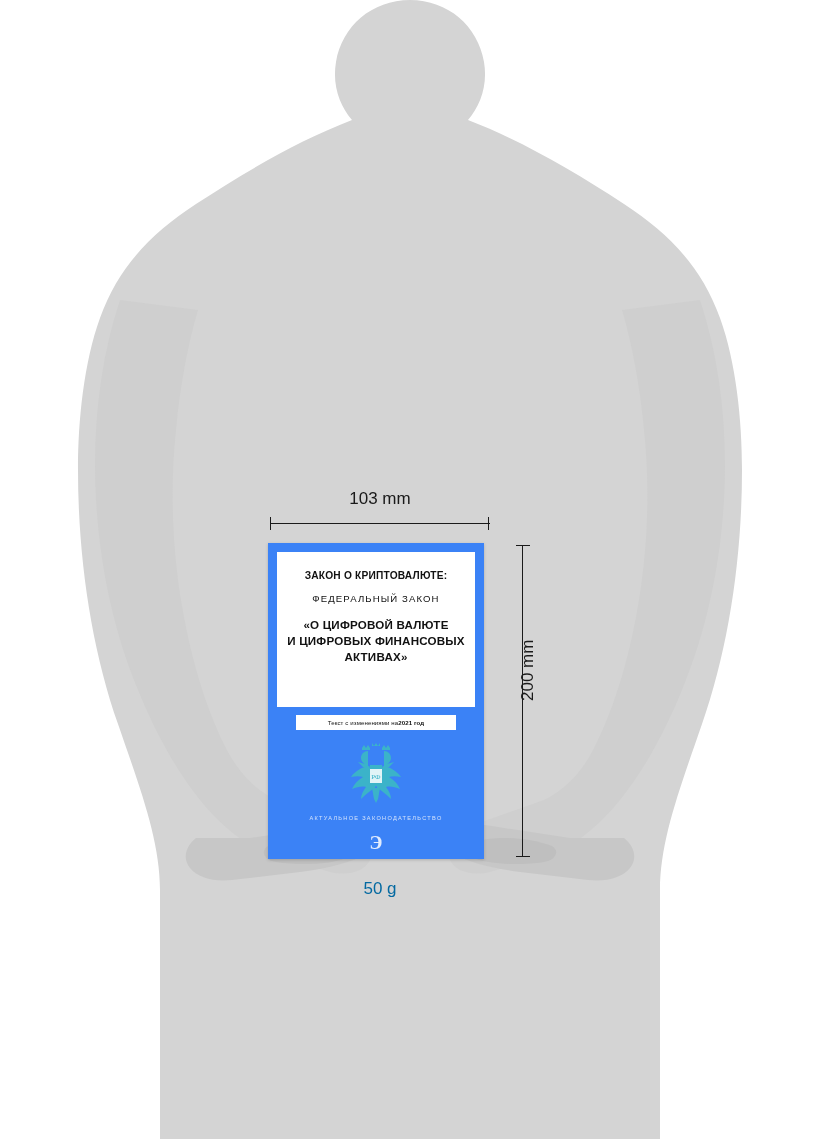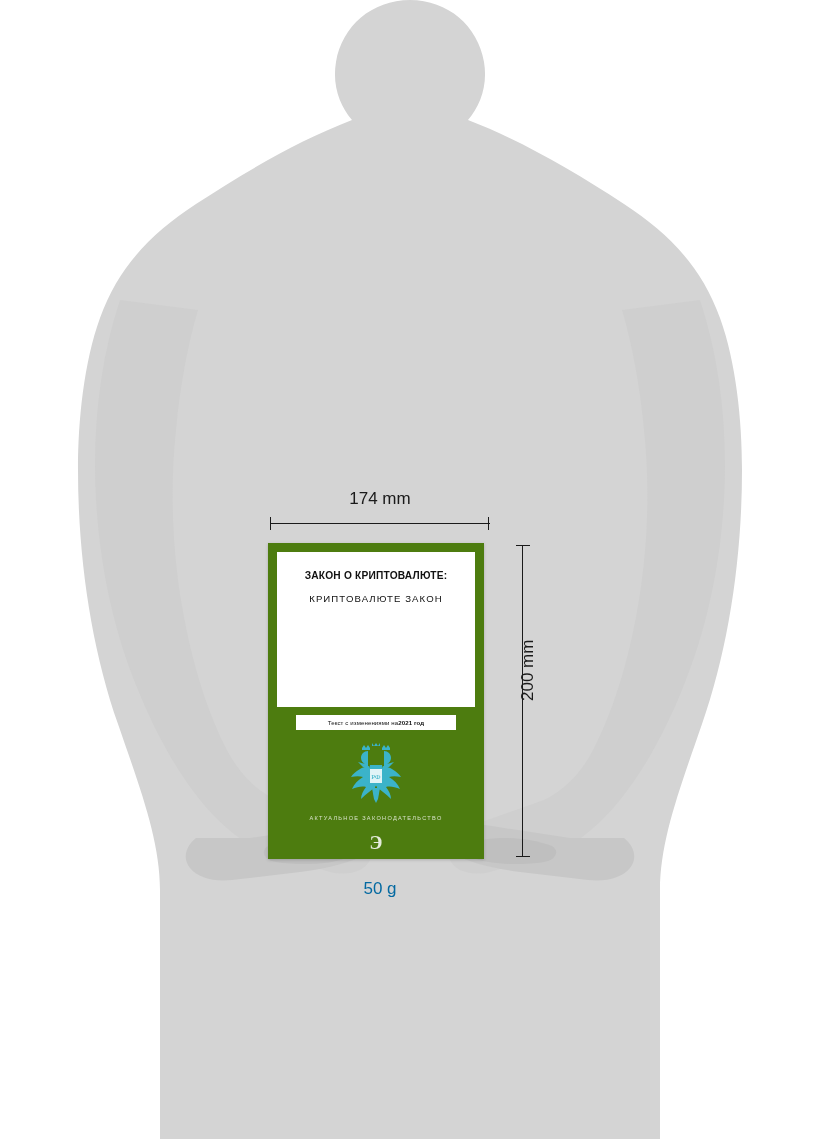--- a/index.html
+++ b/index.html
@@ -17,21 +17,21 @@
   .silhouette-svg {
     position: absolute; left: 0; top: 0;
     width: 820px; height: 1139px;
   }
 
   
   .book {
     position: absolute;
     left: 268px; top: 543px;
     width: 216px; height: 316px;
-    background: #4d7c0f;
+    background: #3b82f6;
     box-shadow: 0 1px 3px rgba(0,0,0,0.18);
     overflow: hidden;
   }
   .book-white {
     position: absolute;
     left: 9px; top: 9px;
     width: 198px; height: 155px;
     background: #ffffff;
     display: flex;
     flex-direction: column;
@@ -207,32 +207,37 @@
              C 490 868 468 862 454 854
              C 442 846 442 834 454 828
              C 464 822 482 824 504 828
              L 570 838 Z" fill="#c7c7c7"></path>
 
     <path d="M268 846 C 290 838 316 836 338 840 C 352 843 356 852 346 858 C 334 864 300 866 276 862 C 264 860 260 851 268 846 Z" fill="#bfbfbf"></path>
     <path d="M552 846 C 530 838 504 836 482 840 C 468 843 464 852 474 858 C 486 864 520 866 544 862 C 556 860 560 851 552 846 Z" fill="#bfbfbf"></path>
   </svg>
 
   <div class="dim-width">
-    <div class="label">174 mm</div>
+    <div class="label">103 mm</div>
     <div class="barwrap">
       <div class="hline"></div>
       <div class="tick l"></div>
       <div class="tick r"></div>
     </div>
   </div>
 
   <div class="book">
     <div class="book-white">
       <div class="bk-line1">ЗАКОН О КРИПТОВАЛЮТЕ:</div>
-      <div class="bk-line2">КРИПТОВАЛЮТЕ ЗАКОН</div>
+      <div class="bk-line2">ФЕДЕРАЛЬНЫЙ ЗАКОН</div>
+      <div class="bk-line3">
+        <div>«О ЦИФРОВОЙ ВАЛЮТЕ</div>
+        <div>И ЦИФРОВЫХ ФИНАНСОВЫХ</div>
+        <div>АКТИВАХ»</div>
+      </div>
     </div>
 
     <div class="bk-badge">
       <span>Текст с изменениями на </span>
         <b>2021 год</b>
     </div>
 
     <svg class="emblem" viewBox="0 0 56 62">
       <g fill="#3bb3c9">
 

